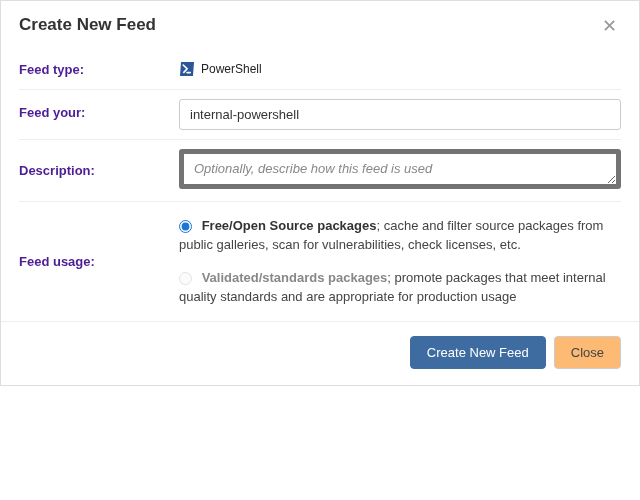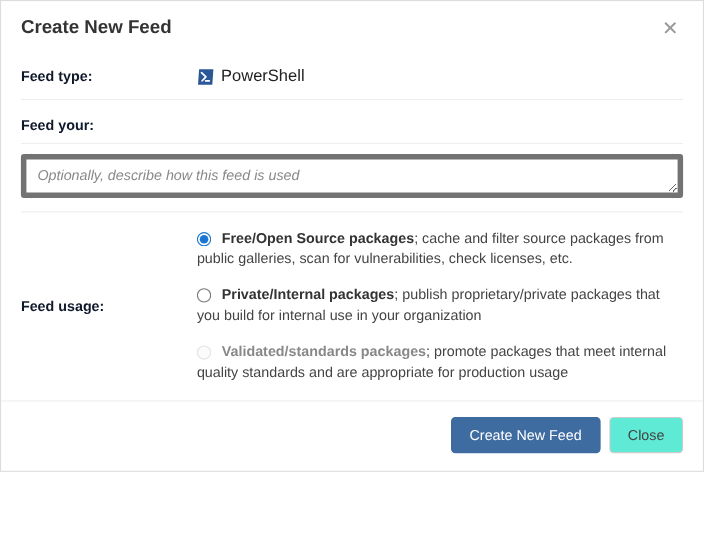--- a/index.html
+++ b/index.html
@@ -43,42 +43,42 @@
     border-top: 1px solid #eee;
     padding: 9px 0;
   }
   .row:first-child {
     border-top: none;
   }
   .row-label {
     width: 160px;
     flex-shrink: 0;
     font-weight: 600;
-    color: #0f172a;
+    color: #4c1d95;
     font-size: 13px;
     padding-top: 6px;
   }
   .row-label.align-mid { align-self: center; padding-top: 0; }
   .row-content {
     flex: 1;
     min-width: 0;
   }
   .ps-badge {
     display: inline-flex;
     align-items: center;
     gap: 6px;
     padding-top: 5px;
   }
   .ps-icon {
     width: 16px;
     height: 16px;
     display: inline-block;
   }
   .ps-label {
-    font-size: 15px;
+    font-size: 12px;
     color: #222;
   }
   .text-input {
     width: 100%;
     padding: 7px 10px;
     border: 1px solid #ccc;
     border-radius: 3px;
     font-size: 13px;
     color: #333;
     font-family: inherit;
@@ -133,21 +133,21 @@
     font-size: 13px;
     cursor: pointer;
     font-family: inherit;
   }
   .btn-primary {
     background: #3e6ba0;
     color: #fff;
     border: 1px solid #3e6ba0;
   }
   .btn-secondary {
-    background: #5eead4;
+    background: #fdba74;
     color: #444;
     border: 1px solid #ccc;
   }
 </style>
 </head>
 <body>
 
 <div class="modal">
 
   <div class="modal-header">
@@ -168,35 +168,38 @@
               <path d="M8 11.6 L11.2 11.6" stroke="#fff" stroke-width="1.6" stroke-linecap="round"></path>
             </svg>
           </span>
           <span class="ps-label">PowerShell</span>
         </span>
       </div>
     </div>
 
     <div class="row">
       <div class="row-label">Feed your:</div>
-    </div>
-
-    <div class="row">
+      <div class="row-content">
+        <input type="text" class="text-input" value="internal-powershell" style="">
+      </div>
+    </div>
+
+    <div class="row">
+      <div class="row-label align-mid">Description:</div>
       <div class="row-content">
         <textarea class="textarea" placeholder="Optionally, describe how this feed is used" style=""></textarea>
       </div>
     </div>
 
     <div class="row">
       <div class="row-label align-mid">Feed usage:</div>
       <div class="row-content">
         <div class="radio-group" id="radio-group">
 
         <div class="radio-item"><span class="radio-leader"><input type="radio" name="usage" checked="" style=""> <b>Free/Open Source packages</b></span><span>; cache and filter source packages from public galleries, scan for vulnerabilities, check licenses, etc.</span></div>
-            <div class="radio-item"><span class="radio-leader"><input type="radio" name="usage" style=""> <b>Private/Internal packages</b></span><span>; publish proprietary/private packages that you build for internal use in your organization</span></div>
             <div class="radio-item disabled"><span class="radio-leader"><input type="radio" name="usage" disabled="" style=""> <b>Validated/standards packages</b></span><span>; promote packages that meet internal quality standards and are appropriate for production usage</span></div>
           </div>
       </div>
     </div>
 
   </div>
 
   <div class="footer">
     <button class="btn btn-primary">Create New Feed</button>
     <button class="btn btn-secondary">Close</button>

